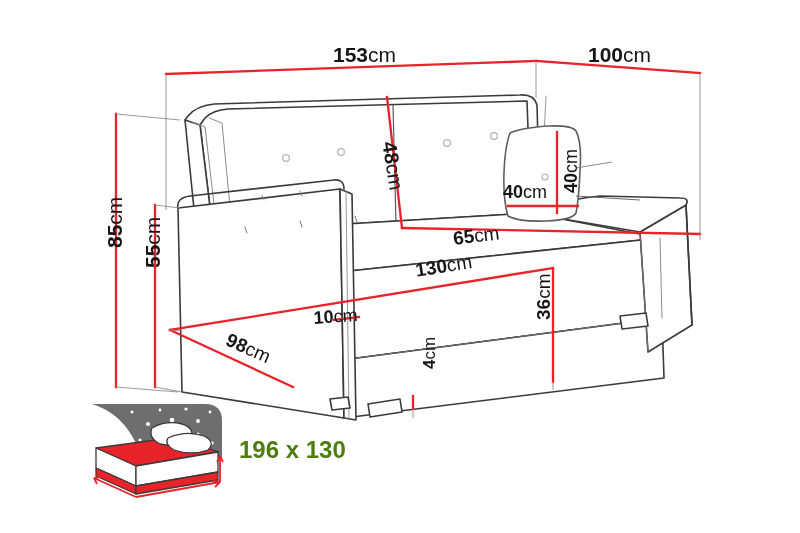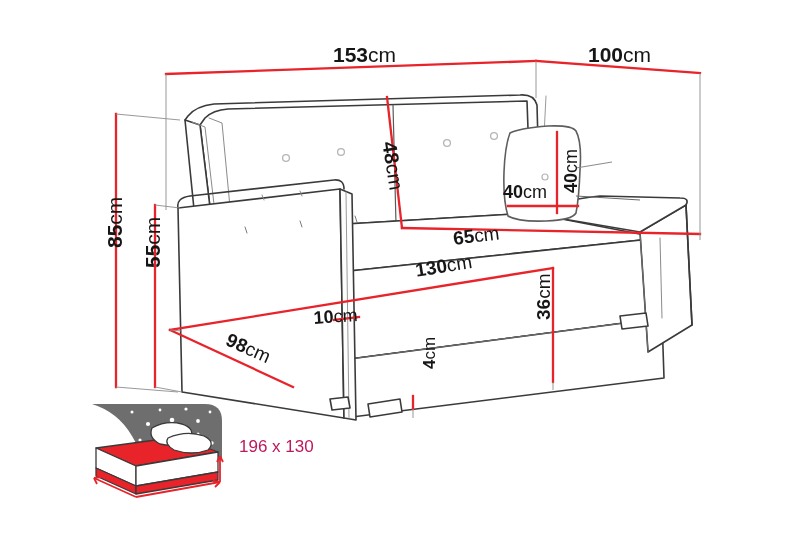--- a/index.html
+++ b/index.html
@@ -34,23 +34,23 @@
     font-family: "Liberation Sans", sans-serif;
     line-height: 1;
     user-select: none;
   }
   .dim-text .unit {
     font-weight: normal;
   }
   .bed-size-text {
     position: absolute;
     white-space: nowrap;
-    color: #be185d;
-    font-weight: normal;
-    font-size: 17px;
+    color: #4d7c0f;
+    font-weight: bold;
+    font-size: 24px;
     font-family: "Liberation Sans", sans-serif;
     line-height: 1;
     user-select: none;
   }
 </style>
 </head>
 <body>
 
 <div id="stage">
 

